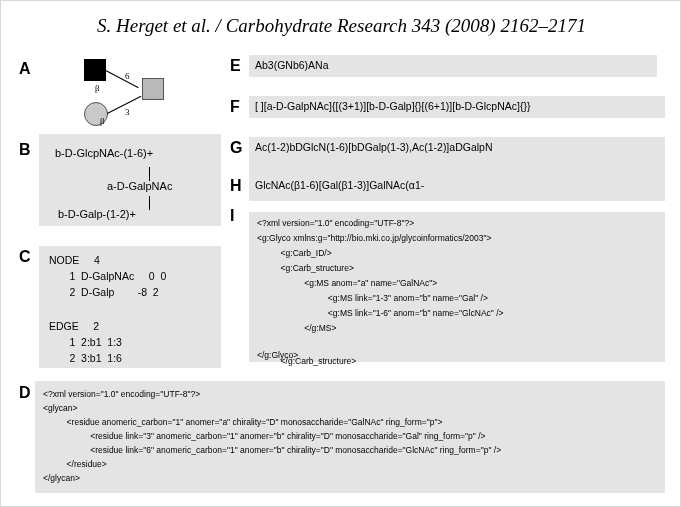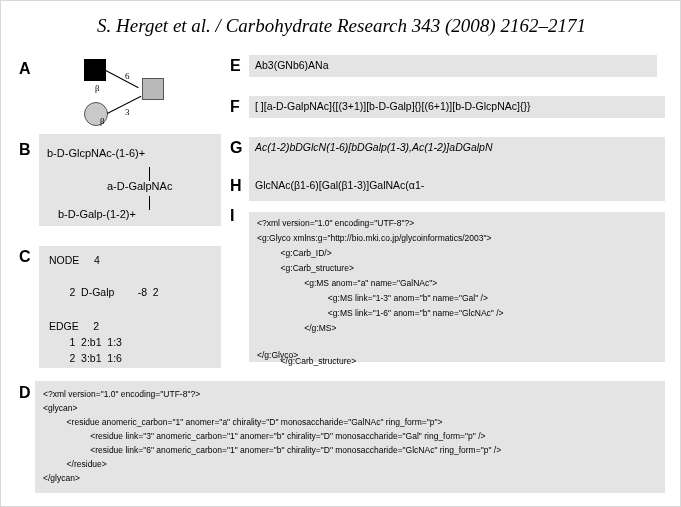--- a/index.html
+++ b/index.html
@@ -119,30 +119,31 @@
     <div class="link-line" style="left:106px; top:112px; width:38px; height:1px; transform: rotate(-27deg); transform-origin: 0 0;"></div>
 
     <div class="small-label" style="left:94px; top:82px;">β</div>
     <div class="small-label" style="left:124px; top:70px;">6</div>
     <div class="small-label" style="left:124px; top:106px;">3</div>
     <div class="small-label" style="left:99px; top:115px;">β</div>
   </div>
 
   <div class="panel-letter" style="left:18px; top:141px;">B</div>
   <div class="grey-box" style="left:38px; top:133px; width:182px; height:92px;">
-    <div class="sugar-text" style="left:8px; top:13px;">b-D-GlcpNAc-(1-6)+</div>
+    <div class="sugar-text" style="left:16px; top:13px;">b-D-GlcpNAc-(1-6)+</div>
     <div class="vbar" style="left:110px; top:33px; height:14px;"></div>
     <div class="sugar-text" style="left:68px; top:46px;">a-D-GalpNAc</div>
     <div class="vbar" style="left:110px; top:62px; height:14px;"></div>
     <div class="sugar-text" style="left:19px; top:74px;">b-D-Galp-(1-2)+</div>
   </div>
 
   <div class="panel-letter" style="left:18px; top:248px;">C</div>
   <div class="grey-box" style="left:38px; top:245px; width:182px; height:122px;">
     <div class="code-line" style="left:10px; top:8px;">NODE     4</div>
+    <div class="code-line" style="left:10px; top:24px;">       1  D-GalpNAc     0  0</div>
     <div class="code-line" style="left:10px; top:40px;">       2  D-Galp        -8  2</div>
     <div class="code-line" style="left:10px; top:74px;">EDGE     2</div>
     <div class="code-line" style="left:10px; top:90px;">       1  2:b1  1:3</div>
     <div class="code-line" style="left:10px; top:106px;">       2  3:b1  1:6</div>
   </div>
 
   <div class="panel-letter" style="left:18px; top:384px;">D</div>
   <div class="grey-box" style="left:34px; top:380px; width:630px; height:112px;">
     <div class="code-line mono-small" style="left:8px; top:8px;">&lt;?xml version="1.0" encoding="UTF-8"?&gt;</div>
     <div class="code-line mono-small" style="left:8px; top:22px;">&lt;glycan&gt;</div>
@@ -157,21 +158,21 @@
   <div class="grey-box" style="left:248px; top:54px; width:408px; height:22px;">
     <div class="code-line" style="left:6px; top:4px;">Ab3(GNb6)ANa</div>
   </div>
 
   <div class="panel-letter" style="left:229px; top:98px;">F</div>
   <div class="grey-box" style="left:248px; top:95px; width:416px; height:22px;">
     <div class="code-line" style="left:6px; top:4px;">[ ][a-D-GalpNAc]{[(3+1)][b-D-Galp]{}[(6+1)][b-D-GlcpNAc]{}}</div>
   </div>
 
   <div class="panel-letter" style="left:229px; top:139px;">G</div>
-  <div class="grey-box" style="left:248px; top:136px; width:416px; height:40px;font-style:italic;">
+  <div class="grey-box" style="left:248px; top:136px; width:416px; height:40px;">
     <div class="code-line" style="left:6px; top:4px;">Ac(1-2)bDGlcN(1-6)[bDGalp(1-3),Ac(1-2)]aDGalpN</div>
   </div>
 
   <div class="panel-letter" style="left:229px; top:177px;">H</div>
   <div class="grey-box" style="left:248px; top:174px; width:416px; height:26px;">
     <div class="code-line" style="left:6px; top:4px;">GlcNAc(β1-6)[Gal(β1-3)]GalNAc(α1-</div>
   </div>
 
   <div class="panel-letter" style="left:229px; top:207px;">I</div>
   <div class="grey-box" style="left:248px; top:211px; width:416px; height:150px;">

